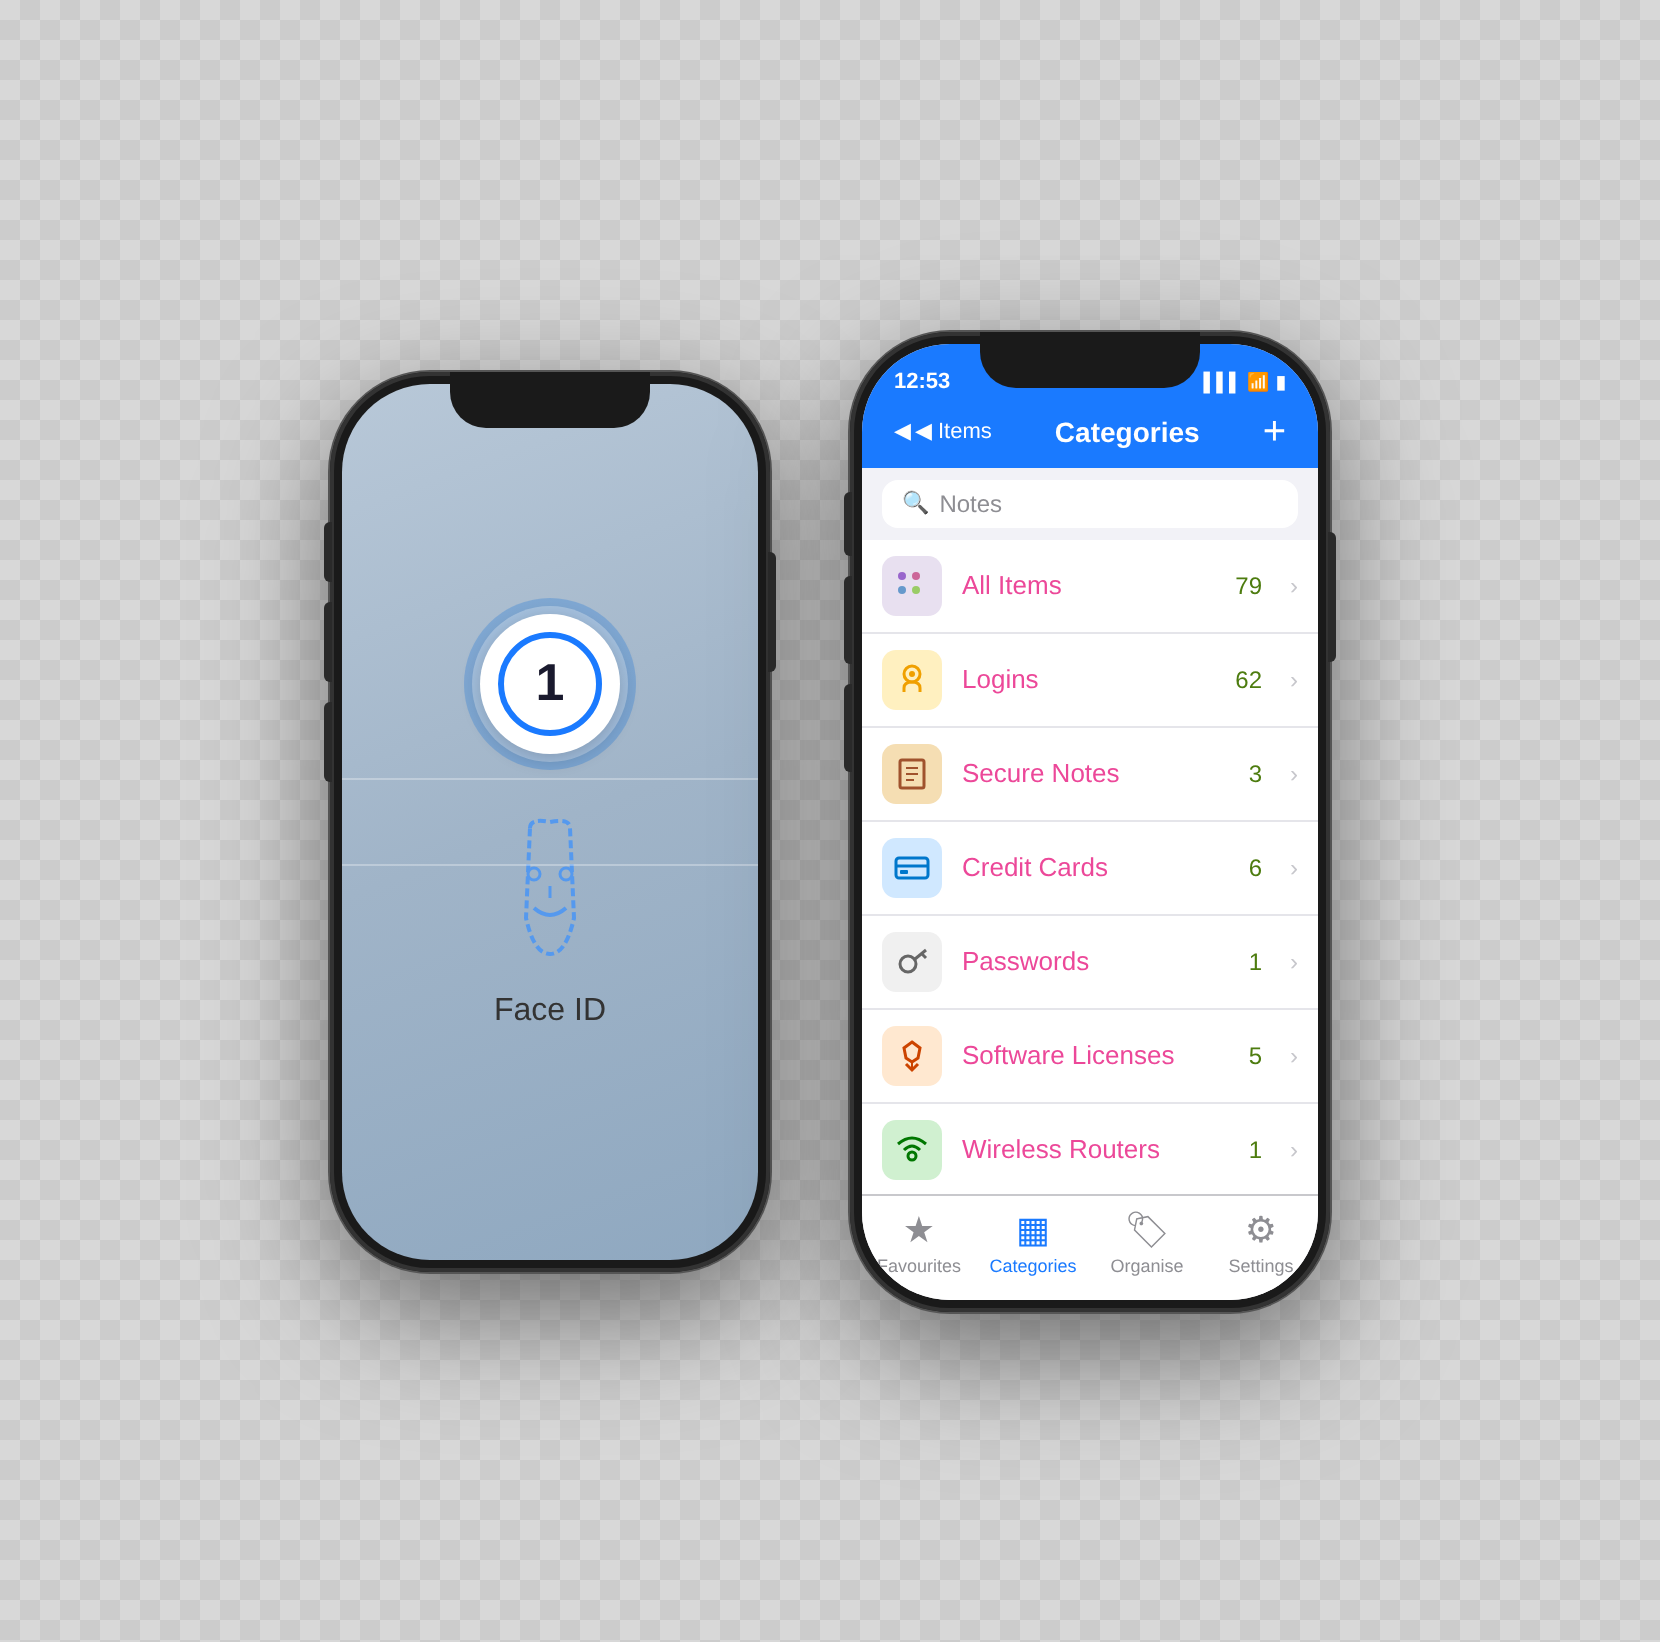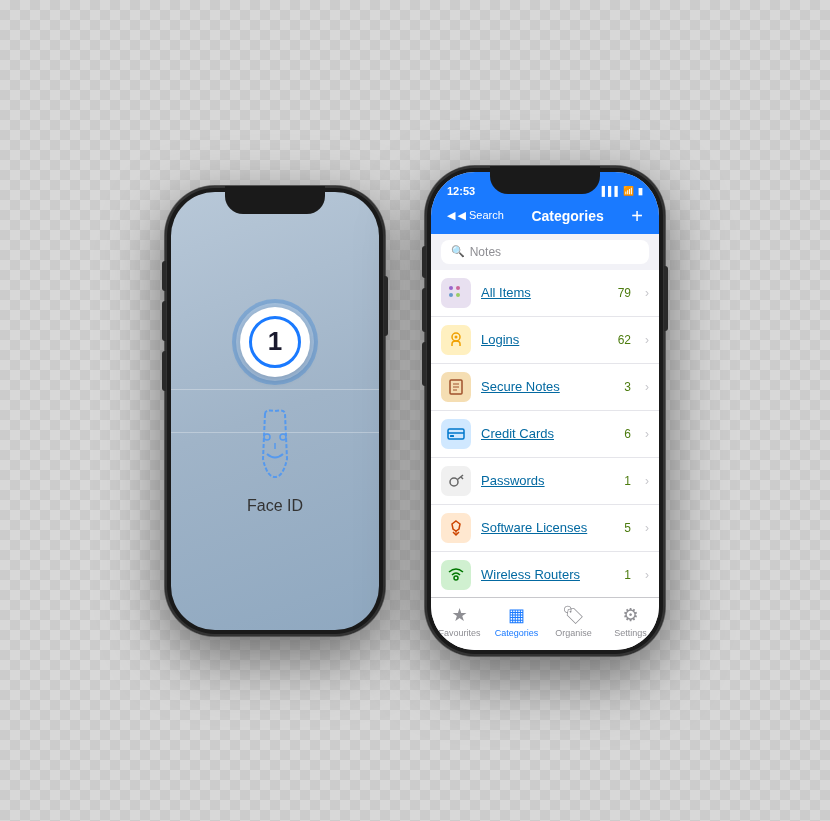--- a/index.html
+++ b/index.html
@@ -316,22 +316,21 @@
       display: flex;
       align-items: center;
       justify-content: center;
       font-size: 15px;
       flex-shrink: 0;
     }
 
     .item-label {
       flex: 1;
       font-size: 13px;
-      color: #0369a1;
-      text-decoration: underline;
+      color: #ec4899;
     }
 
     .item-count {
       color: #4d7c0f;
       font-size: 12px;
       margin-right: 4px;
     }
 
     .item-chevron {
       color: #c7c7cc;
@@ -463,21 +462,21 @@
         <div class="status-icons">
           <span>▌▌▌</span>
           <span>📶</span>
           <span>▮</span>
         </div>
       </div>
 
       <div class="nav-bar">
         <span class="nav-back">
           <span>◀</span>
-          <span>◀ Search</span>
+          <span>◀ Items</span>
         </span>
         <span class="nav-title">Categories</span>
         <span class="nav-add">+</span>
       </div>
 
       <div class="search-bar">
         <div class="search-input-mock">
           <span class="search-icon-inner">🔍</span>
           <span class="search-placeholder">Notes</span>
         </div>

